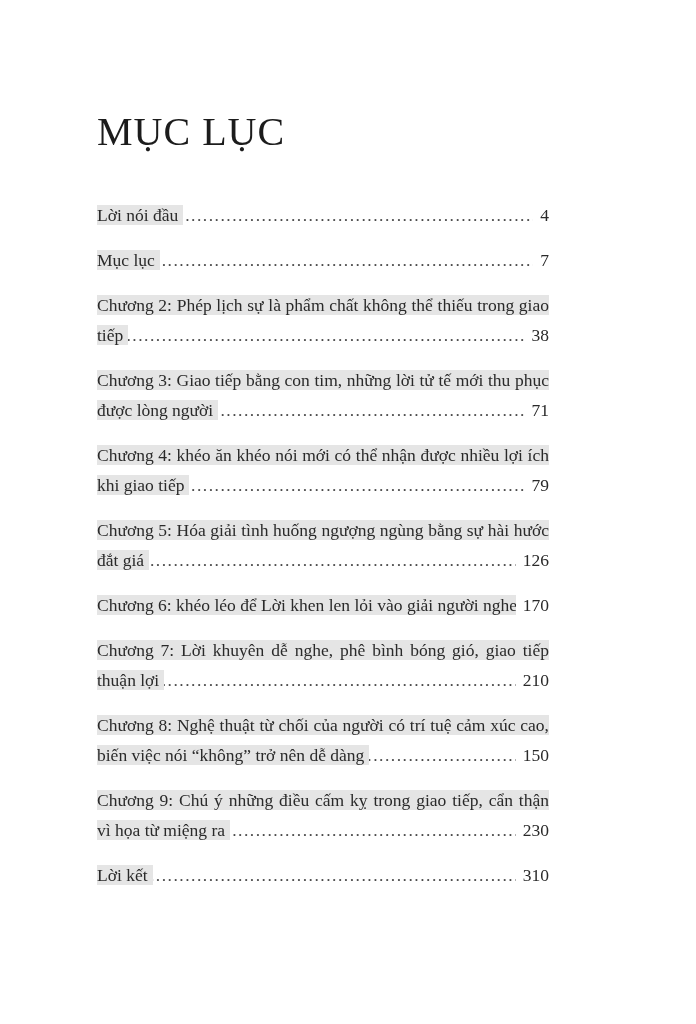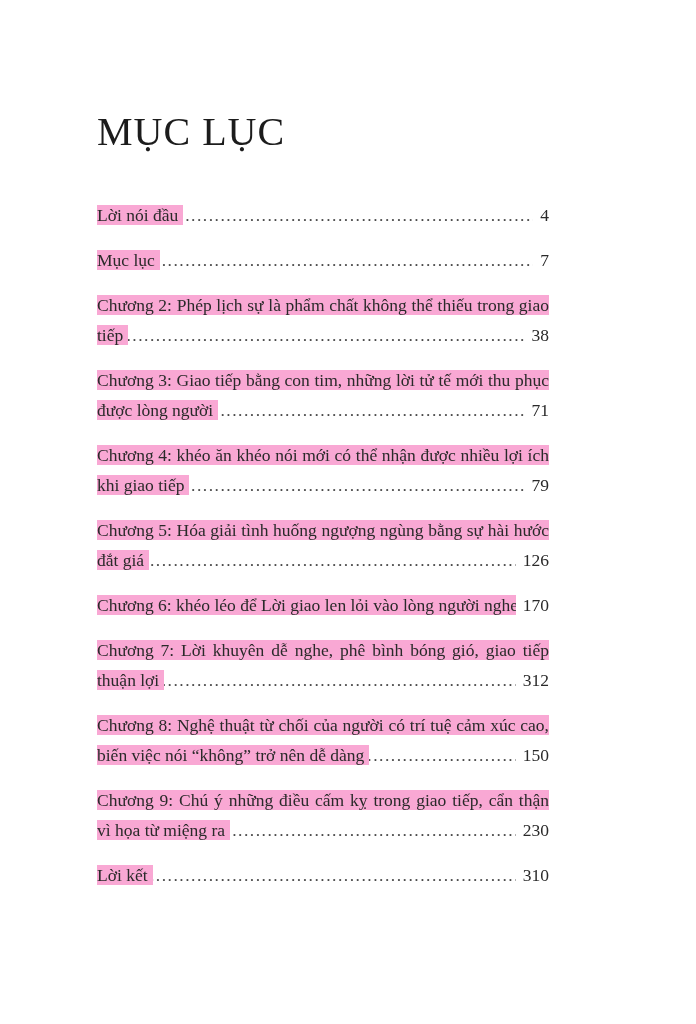--- a/index.html
+++ b/index.html
@@ -47,21 +47,21 @@
     color: #4a4a4a;
     letter-spacing: 1.5px;
   }
   .leader::after {
     content: "........................................................................................................................................................................................................";
   }
   
   .entry-text {
     position: relative;
     z-index: 1;
-    background: #f9a8d4;
+    background: #e5e5e5;
     padding-right: 5px;
   }
   
   .entry-page {
     position: absolute;
     right: 0;
     bottom: 0;
     z-index: 2;
     background: #ffffff;
     padding-left: 7px;
@@ -108,28 +108,28 @@
     </div>
 
     <div class="toc-entry">
       <span class="leader" aria-hidden="true"></span>
       <span class="entry-text">Chương 5: Hóa giải tình huống ngượng ngùng bằng sự hài hước đắt giá</span>
       <span class="entry-page">126</span>
     </div>
 
     <div class="toc-entry">
       <span class="leader" aria-hidden="true"></span>
-      <span class="entry-text">Chương 6: khéo léo để Lời giao len lỏi vào lòng người nghe</span>
+      <span class="entry-text">Chương 6: khéo léo để Lời khen len lỏi vào giải người nghe</span>
       <span class="entry-page">170</span>
     </div>
 
     <div class="toc-entry">
       <span class="leader" aria-hidden="true"></span>
       <span class="entry-text">Chương 7: Lời khuyên dễ nghe, phê bình bóng gió, giao tiếp thuận lợi</span>
-      <span class="entry-page">312</span>
+      <span class="entry-page">210</span>
     </div>
 
     <div class="toc-entry">
       <span class="leader" aria-hidden="true"></span>
       <span class="entry-text">Chương 8: Nghệ thuật từ chối của người có trí tuệ cảm xúc cao, biến việc nói “không” trở nên dễ dàng</span>
       <span class="entry-page">150</span>
     </div>
 
     <div class="toc-entry">
       <span class="leader" aria-hidden="true"></span>

